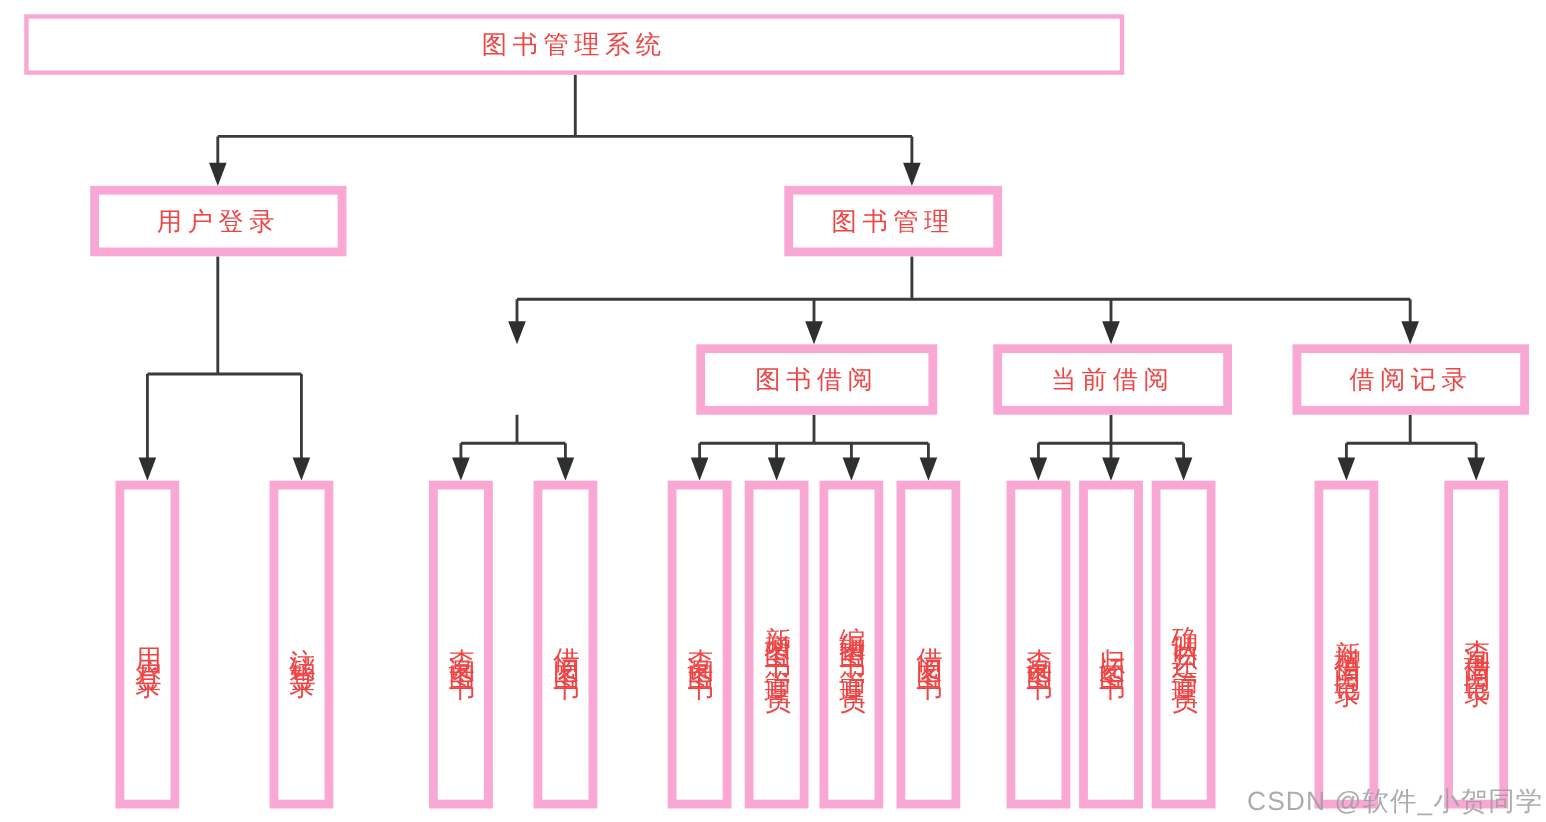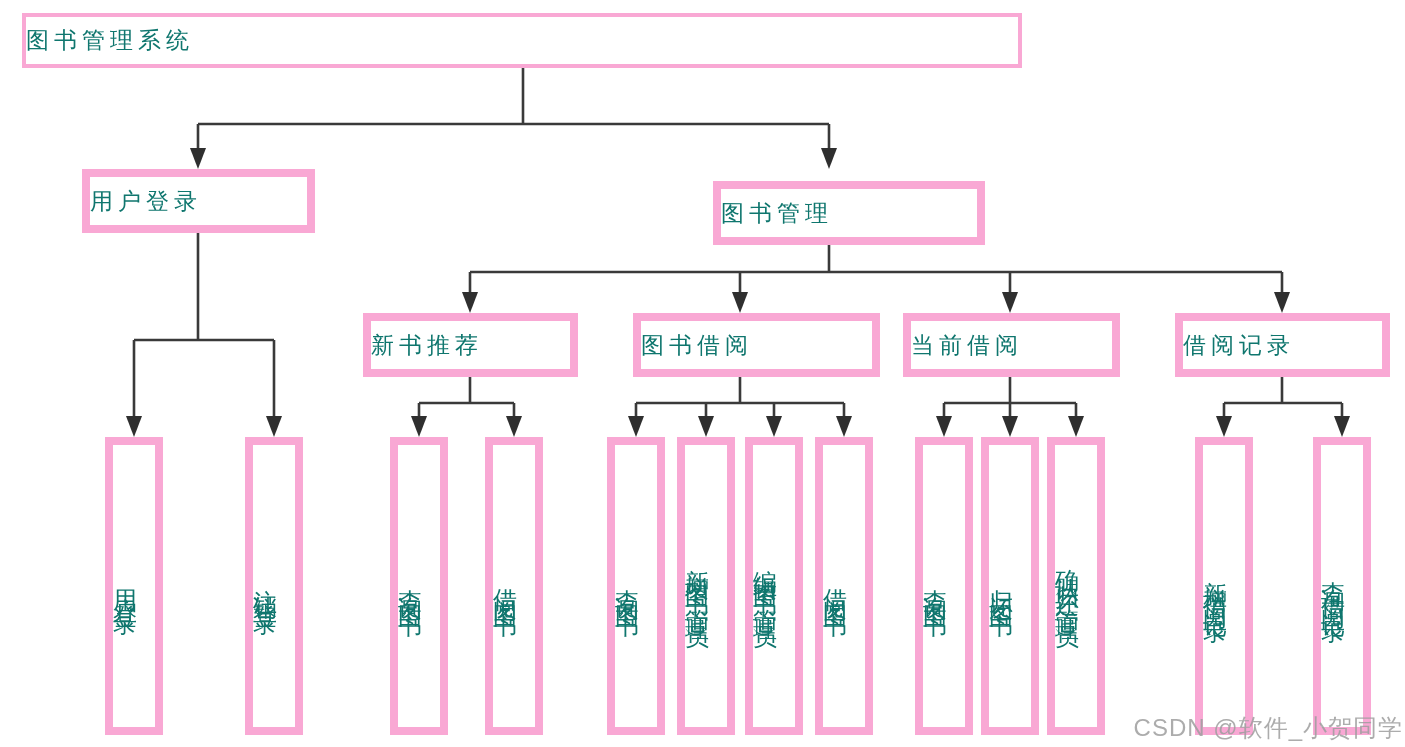--- a/index.html
+++ b/index.html
@@ -17,21 +17,22 @@
     width: 1405px; height: 747px;
     z-index: 1;
   }
   .node {
     position: absolute;
     box-sizing: border-box;
     border: 8px solid #f9a8d4;
     background: #ffffff;
     display: flex;
     align-items: center;
-    color: #0f766e;
+    justify-content: center;
+    color: #ef4444;
     z-index: 2;
   }
   .node.root { border-width: 4px; }
   .node .hlabel {
     font-size: 23px;
     letter-spacing: 5px;
     white-space: nowrap;
     line-height: 1;
   }
   .node.leaf .vlabel {
@@ -89,28 +90,25 @@
     </g>
   </svg>
 
   <div class="node root" style="left:22px; top:13px; width:1000px; height:55px;">
     <span class="hlabel">图书管理系统</span>
   </div>
 
   <div class="node" style="left:82px; top:169px; width:233px; height:64px;">
     <span class="hlabel">用户登录</span>
   </div>
-  <div class="node" style="left:713px; top:181px; width:272px; height:64px;">
+  <div class="node" style="left:713px; top:169px; width:198px; height:64px;">
     <span class="hlabel">图书管理</span>
   </div>
 
-  <div class="node" style="left:363px; top:313px; width:215px; height:64px;">
-    <span class="hlabel">新书推荐</span>
-  </div>
-  <div class="node" style="left:633px; top:313px; width:247px; height:64px;">
+  <div class="node" style="left:633px; top:313px; width:219px; height:64px;">
     <span class="hlabel">图书借阅</span>
   </div>
   <div class="node" style="left:903px; top:313px; width:217px; height:64px;">
     <span class="hlabel">当前借阅</span>
   </div>
   <div class="node" style="left:1175px; top:313px; width:215px; height:64px;">
     <span class="hlabel">借阅记录</span>
   </div>
 
   <div class="node leaf" style="left:105px; top:437px; width:58px; height:298px;">

